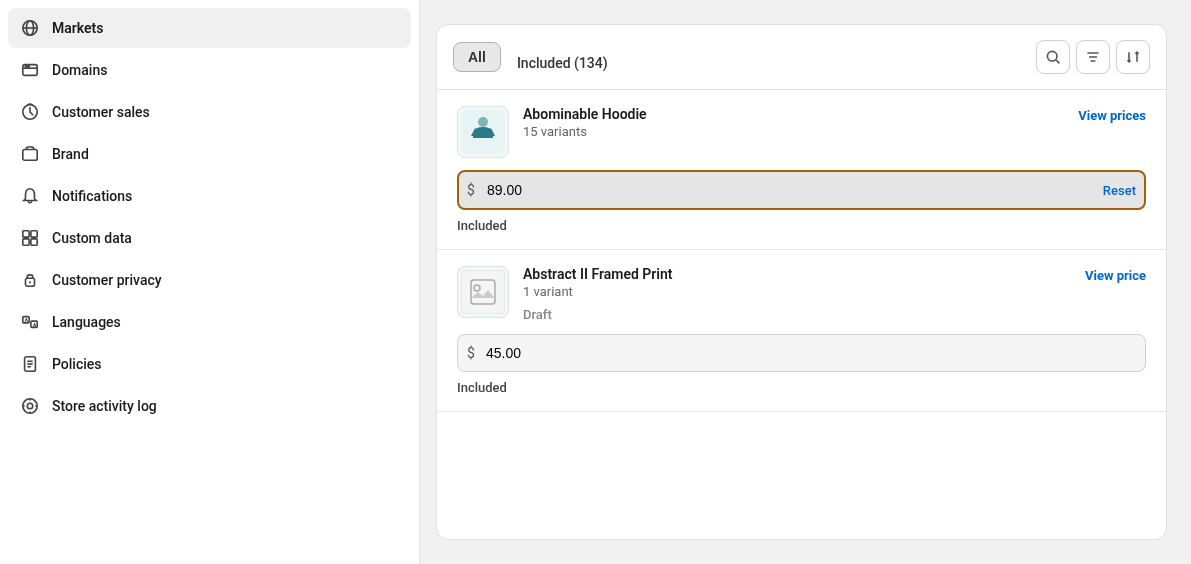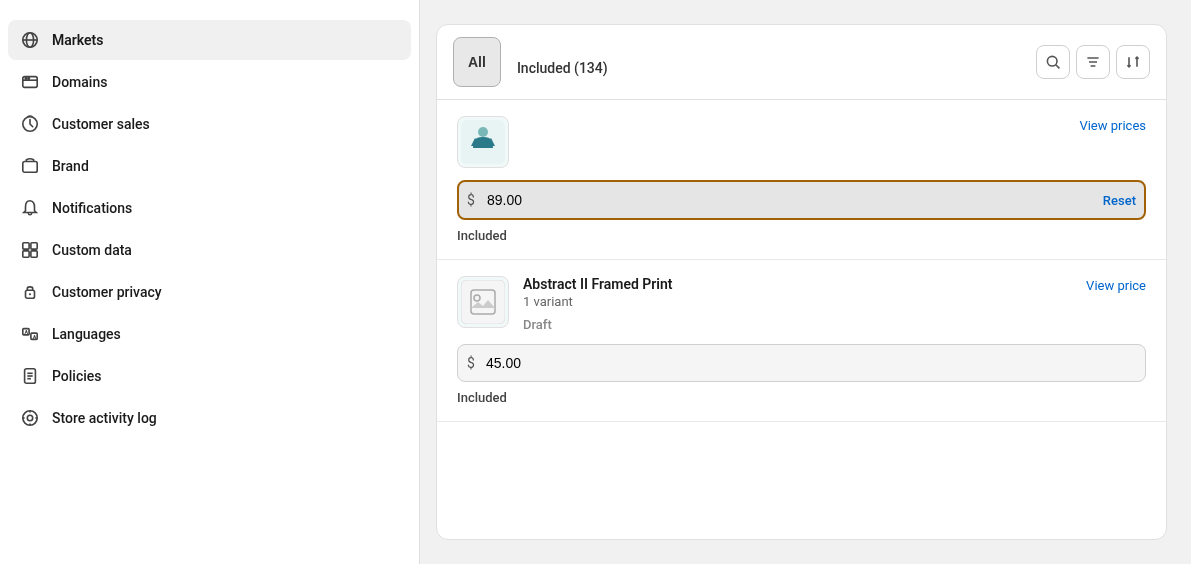--- a/index.html
+++ b/index.html
@@ -10,21 +10,21 @@
       height: 564px;
       width: 1191px;
       overflow: hidden;
     }
 
     
     .sidebar {
       width: 420px;
       background: #fff;
       border-right: 1px solid #e0e0e0;
-      padding: 20px 8px;
+      padding: 8px 8px;
       display: flex;
       flex-direction: column;
       gap: 2px;
       overflow-y: auto;
     }
 
     .sidebar-item {
       display: flex;
       align-items: center;
       gap: 12px;
@@ -67,21 +67,21 @@
     
     .tab-bar {
       display: flex;
       align-items: center;
       padding: 12px 16px;
       border-bottom: 1px solid #e0e0e0;
       gap: 4px;
     }
 
     .tab-btn {
-      padding: 16px 14px;
+      padding: 6px 14px;
       border-radius: 8px;
       border: 1px solid #d0d0d0;
       background: #fff;
       font-size: 14px;
       cursor: pointer;
       font-weight: 500;
       color: #333;
     }
 
     .tab-btn.active {
@@ -164,21 +164,21 @@
 
     .product-variants {
       font-size: 13px;
       color: #666;
     }
 
     .view-prices-link {
       font-size: 13px;
       color: #0066cc;
       cursor: pointer;
-      font-weight: 400;
+      font-weight: 700;
       margin-left: auto;
       white-space: nowrap;
       padding-top: 2px;
     }
 
     
     .price-input-wrap {
       margin-top: 12px;
       position: relative;
     }
@@ -394,20 +394,24 @@
 
             <svg width="44" height="44" viewBox="0 0 44 44">
               <rect width="44" height="44" rx="6" fill="#e8f4f4"></rect>
 
               <circle cx="22" cy="12" r="5" fill="#7ab8b8"></circle>
               <path d="M12 28 Q12 20 16 18 Q18 17 22 17 Q26 17 28 18 Q32 20 32 28 Z" fill="#2a7a8a"></path>
               <path d="M14 18 L10 26 L14 26 L16 20 Z" fill="#2a7a8a"></path>
               <path d="M30 18 L34 26 L30 26 L28 20 Z" fill="#2a7a8a"></path>
             </svg>
           </div>
+          <div class="product-info">
+            <div class="product-name">Abominable Hoodie</div>
+            <div class="product-variants">15 variants</div>
+          </div>
           <span class="view-prices-link">View prices</span>
         </div>
 
         <div class="price-input-wrap">
           <span class="price-prefix">$</span>
           <input class="price-input-box" type="text" value="89.00" style="">
           <span class="price-reset">Reset</span>
         </div>
         <div class="status-badge included">Included</div>
       </div>

